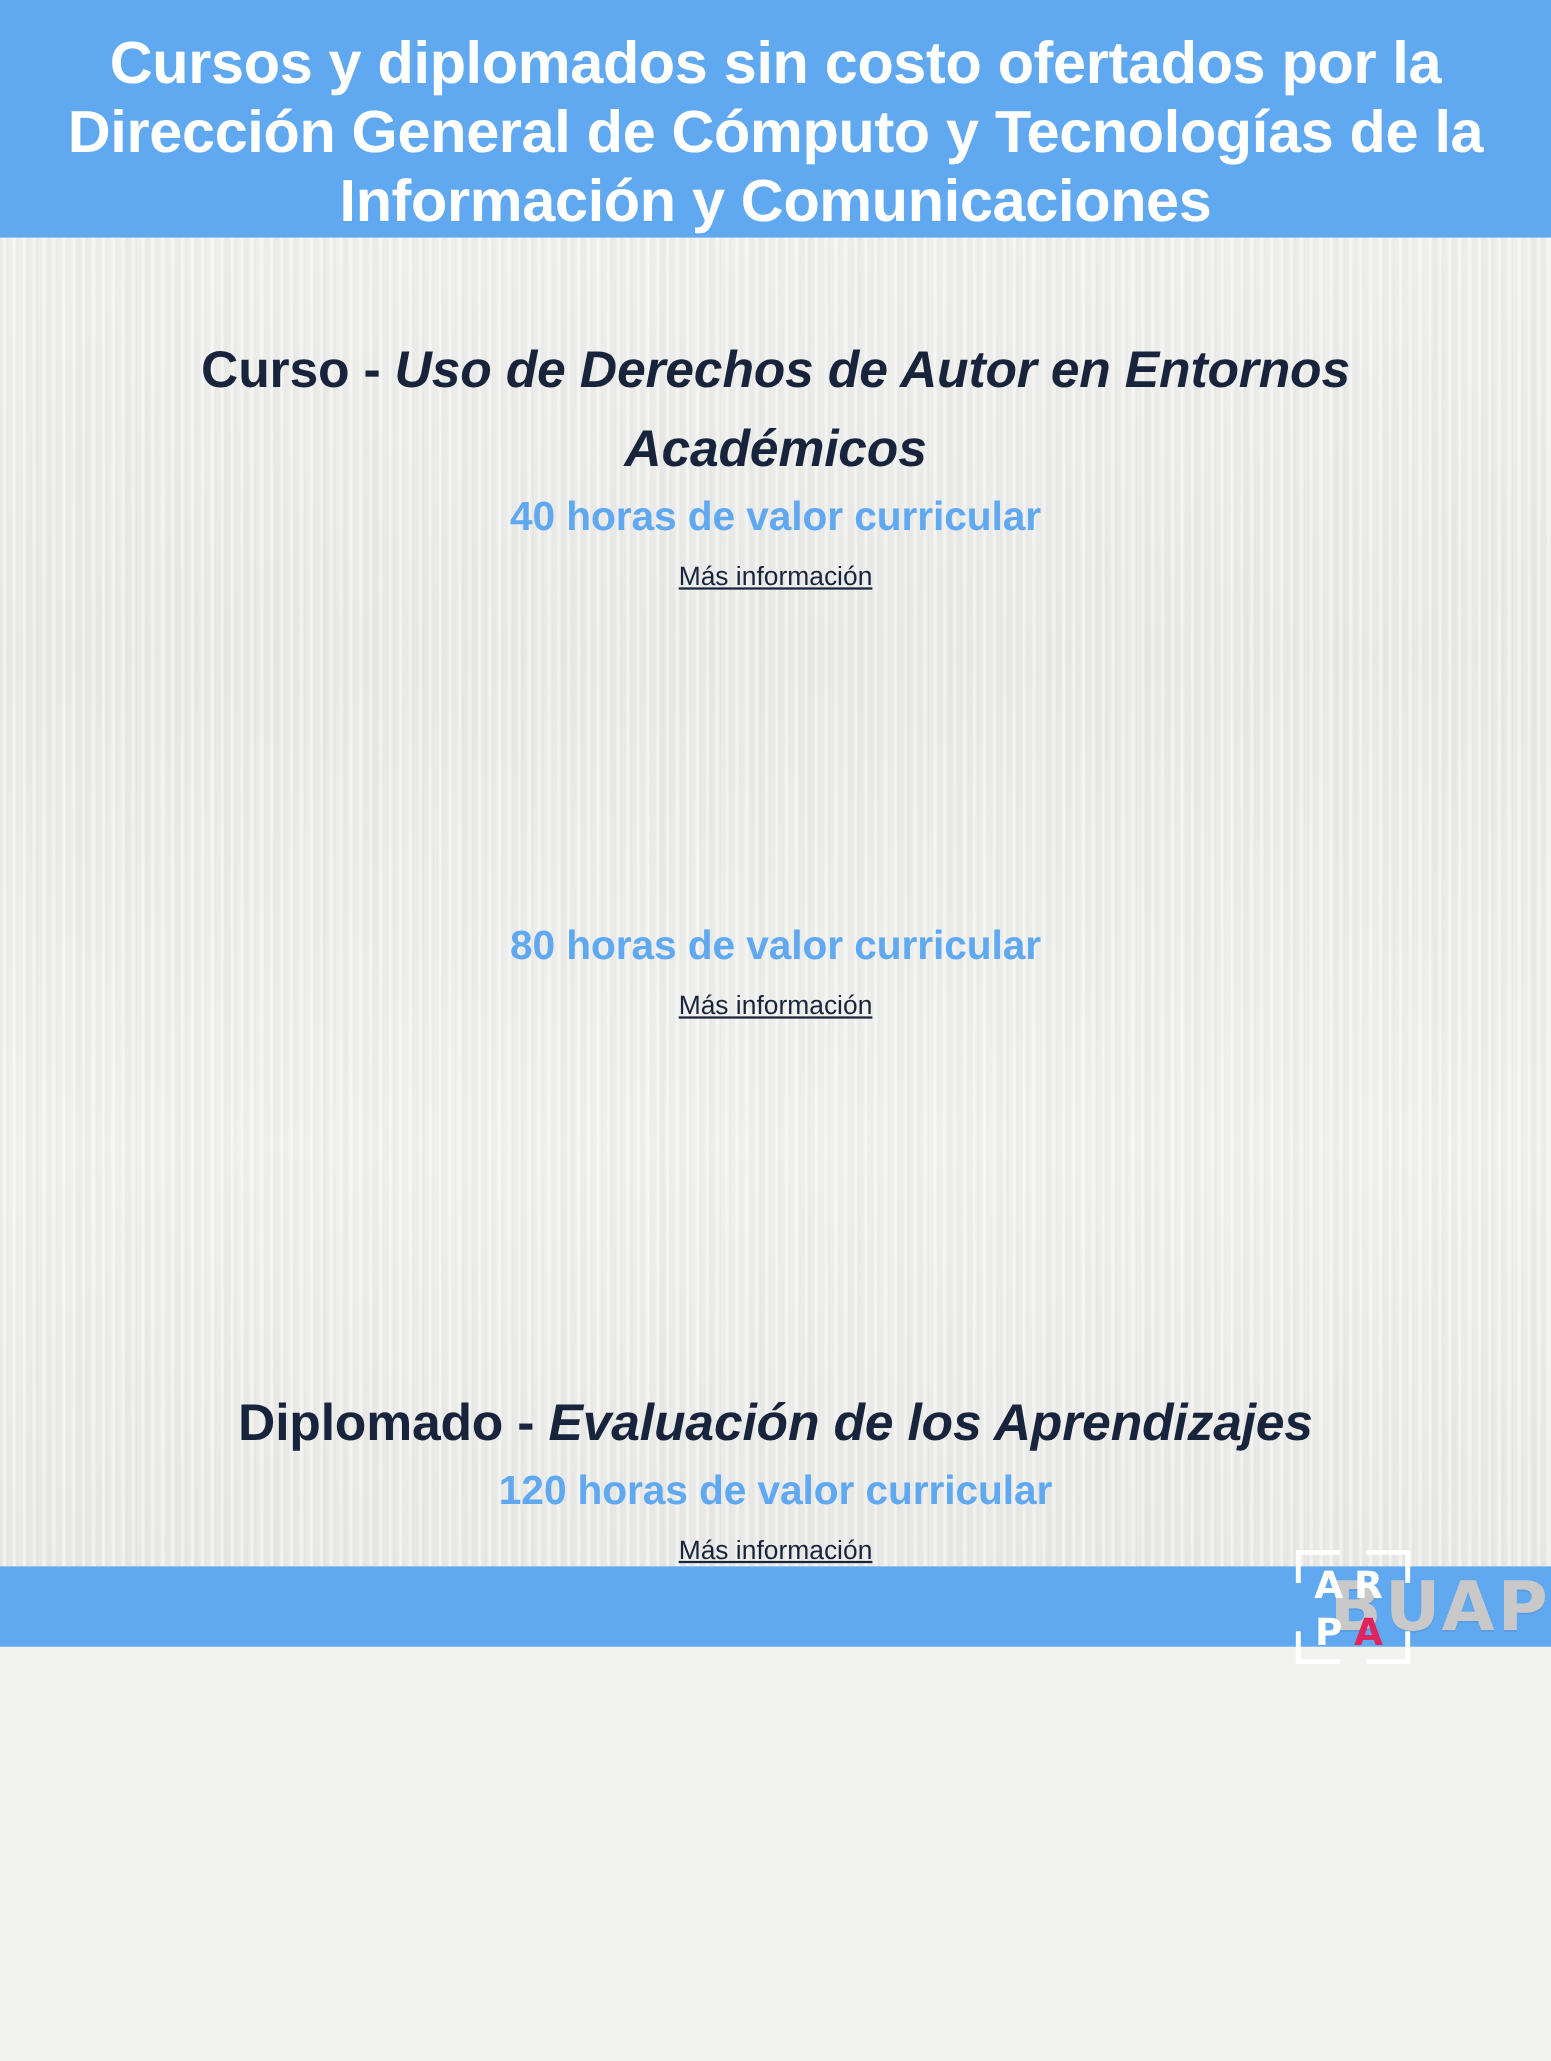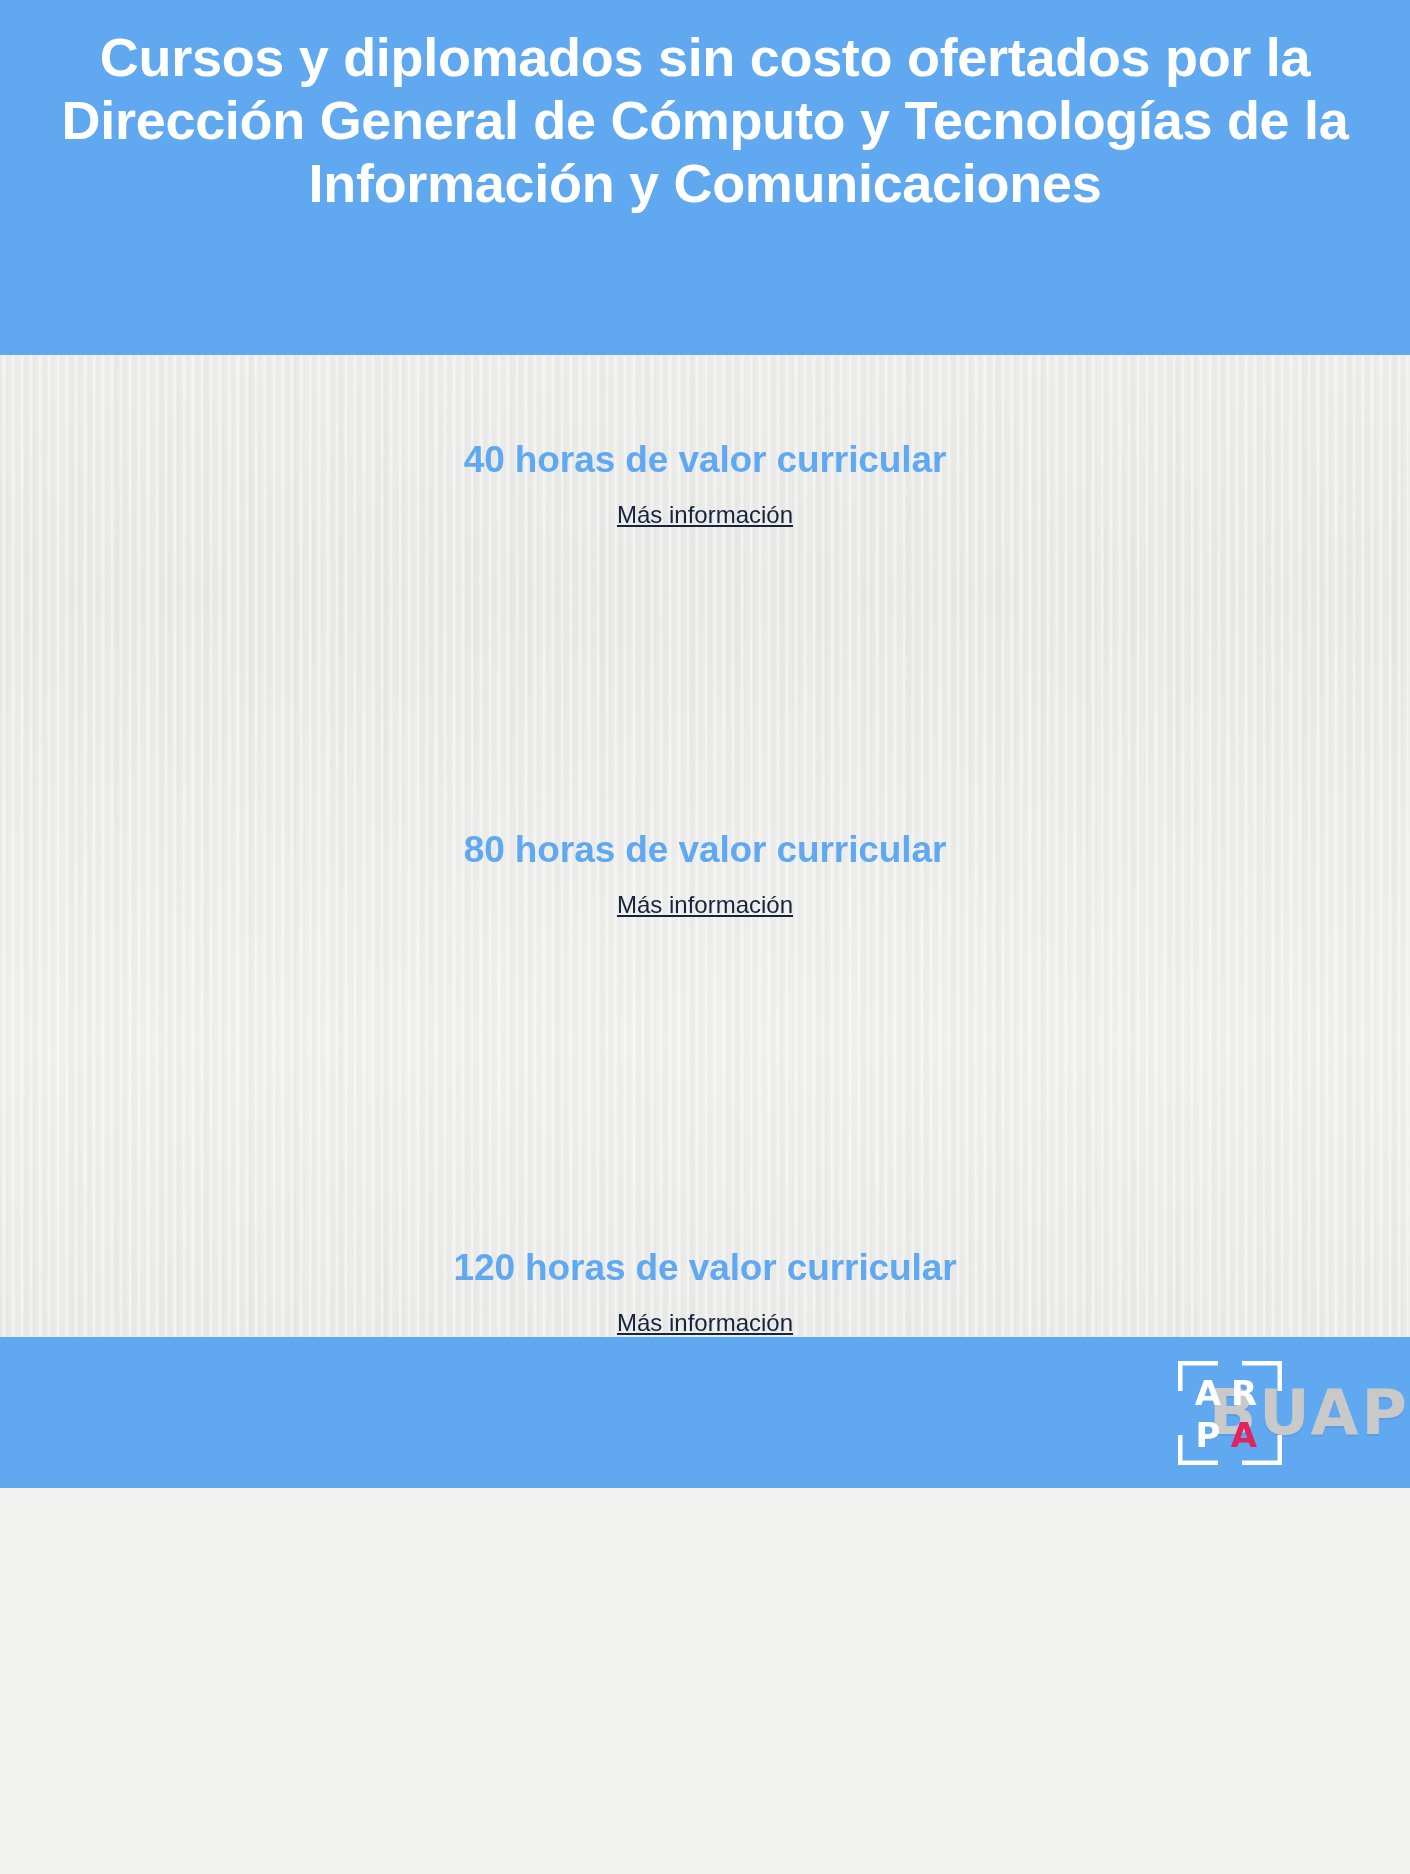--- a/index.html
+++ b/index.html
@@ -136,30 +136,36 @@
 
 <div class="poster">
 
   <div class="header">
     <div class="header-title">Cursos y diplomados sin costo ofertados por la Dirección General de Cómputo y Tecnologías de la Información y Comunicaciones</div>
   </div>
 
   <div class="main">
 
     <div class="course-block b1">
+      <div class="course-title">
+        <span class="kind">Curso - </span><span class="name">Uso de Derechos de Autor en Entornos Académicos</span>
+      </div>
       <div class="course-hours">40 horas de valor curricular</div>
       <div><a class="course-link" href="#">Más información</a></div>
     </div>
 
     <div class="course-block b2">
       <div class="course-hours">80 horas de valor curricular</div>
       <div><a class="course-link" href="#">Más información</a></div>
     </div>
 
     <div class="course-block b3">
+      <div class="course-title">
+        <span class="kind">Diplomado - </span><span class="name">Evaluación de los Aprendizajes</span>
+      </div>
       <div class="course-hours">120 horas de valor curricular</div>
       <div><a class="course-link" href="#">Más información</a></div>
     </div>
 
   </div>
 
   <div class="footer">
     <div class="buap-logo">BUAP</div>
 
     <div class="arpa-logo">

